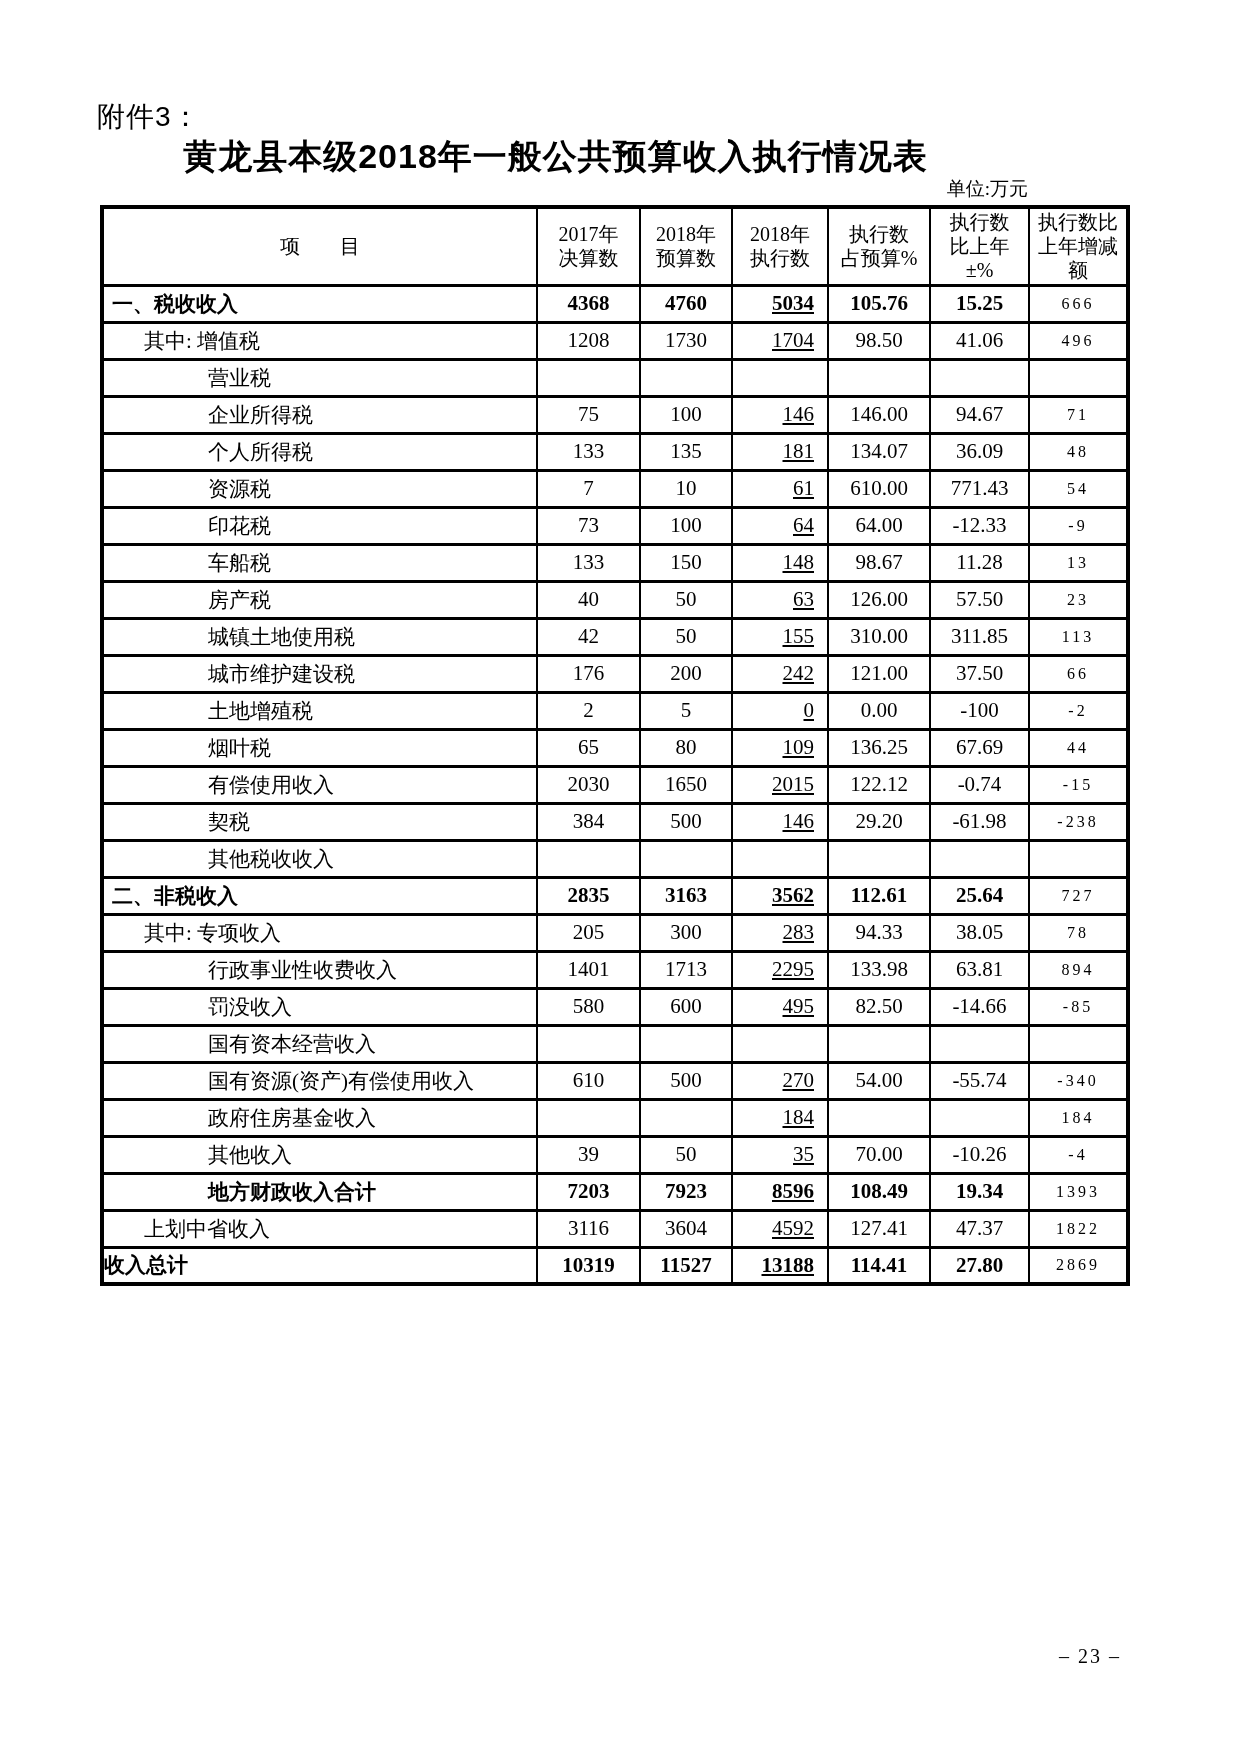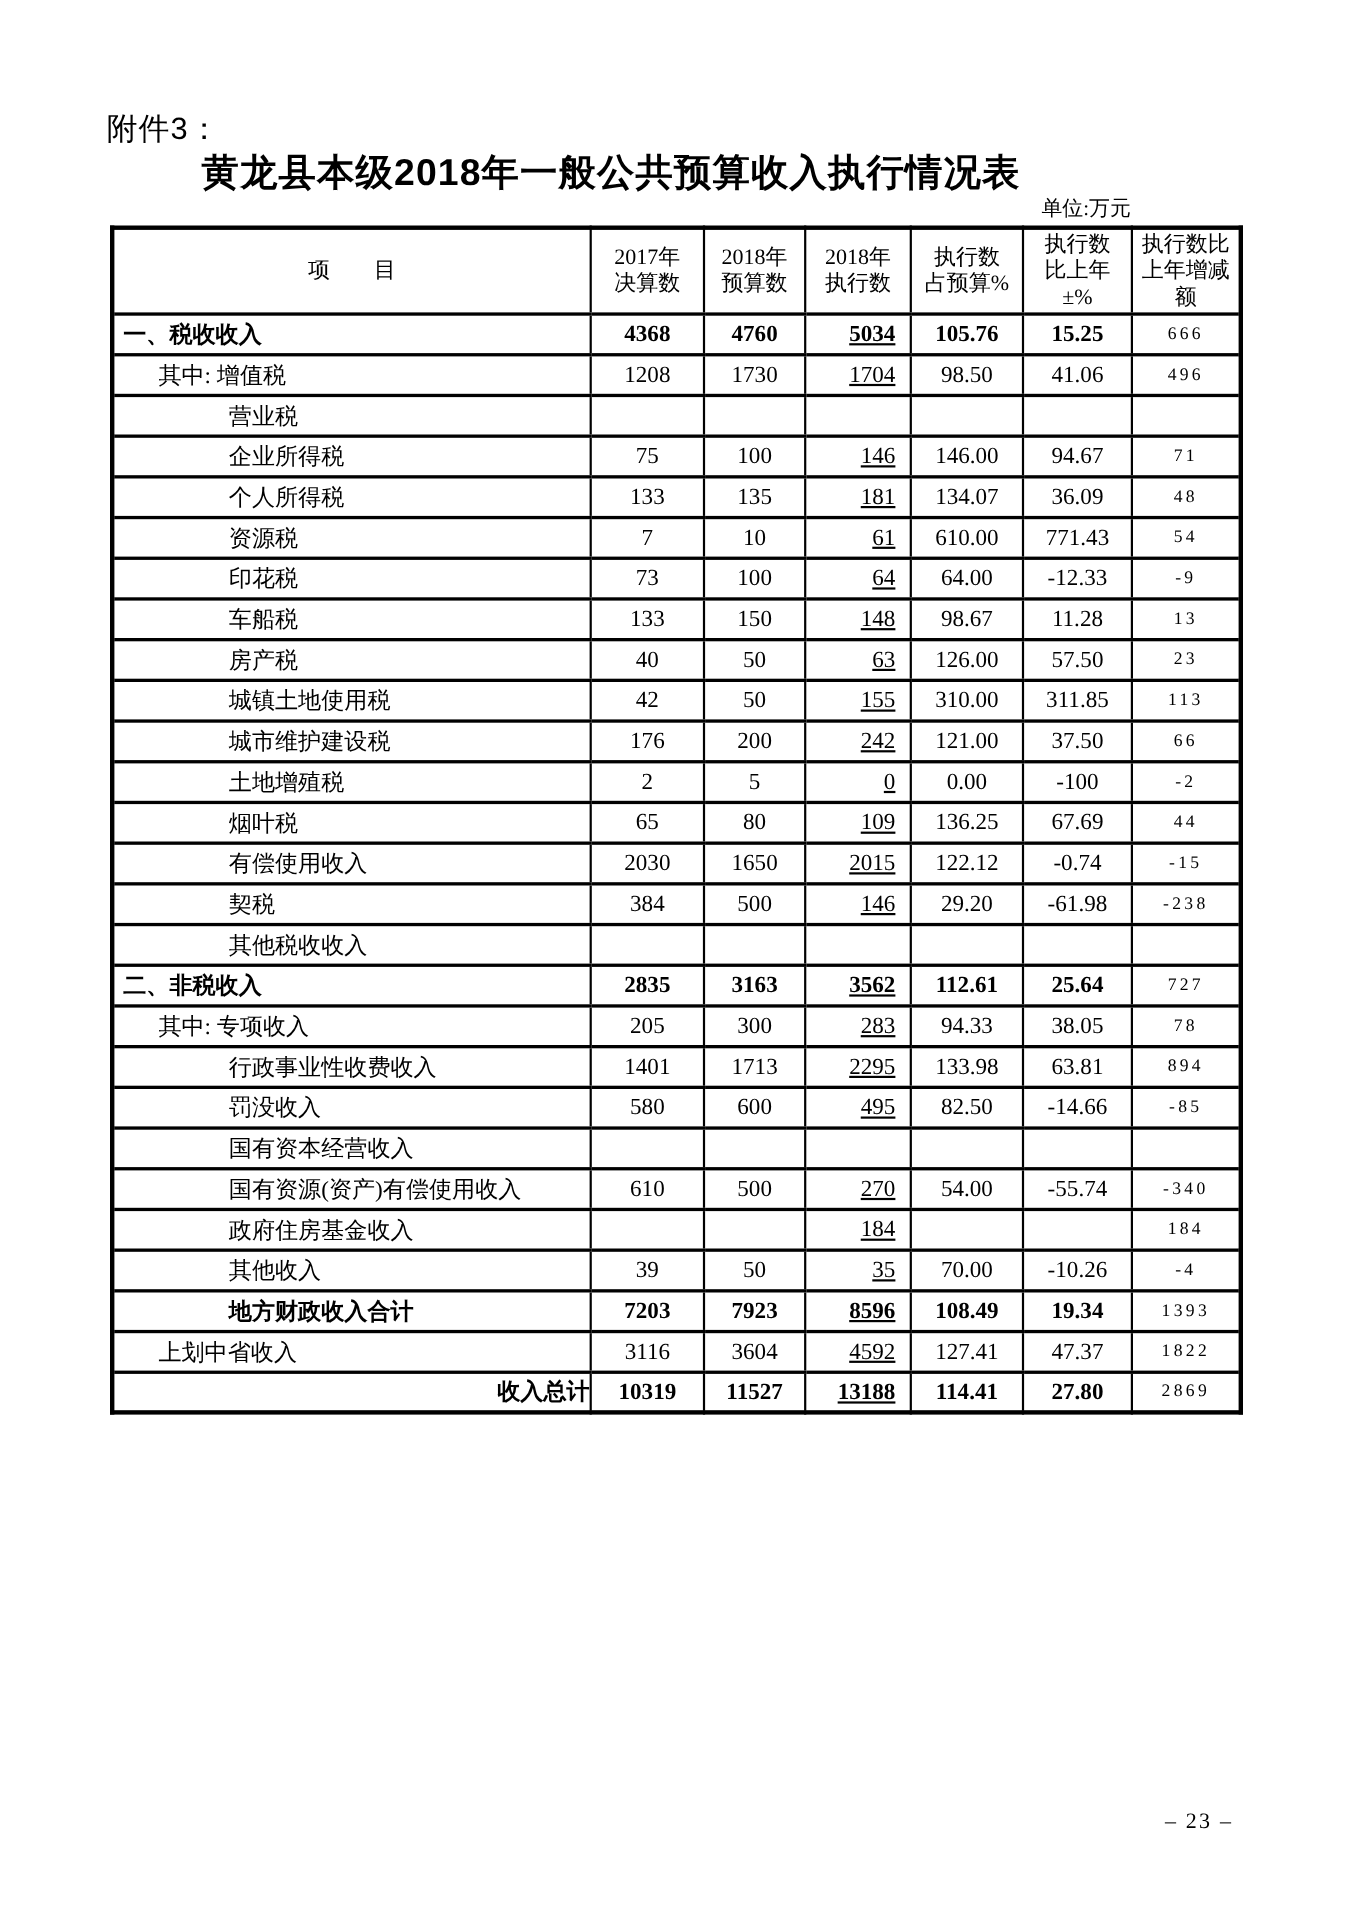--- a/index.html
+++ b/index.html
@@ -51,21 +51,21 @@
     white-space: pre-line;
     line-height: 1.2;
     font-size: 20px;
   }
   .budget-table tbody td { height: 37px; vertical-align: middle; }
 
   td.label-cell { text-align: left; white-space: nowrap; }
   td.indent-0 { padding-left: 8px; }
   td.indent-1 { padding-left: 40px; }
   td.indent-2 { padding-left: 104px; }
-  td.indent-center { text-align: right; padding-left: 0; }
+  td.indent-center { text-align: left; padding-left: 0; }
 
   td.col1, td.col2, td.col4, td.col5 { text-align: center; }
   td.col3 { text-align: right; padding-right: 13px; text-decoration: underline; }
   td.col6 {
     text-align: center;
     font-size: 16px;
     letter-spacing: 3px;
   }
   tr.bold-row td { font-weight: bold; }
   tr.bold-row td.col6 { font-weight: normal; }

